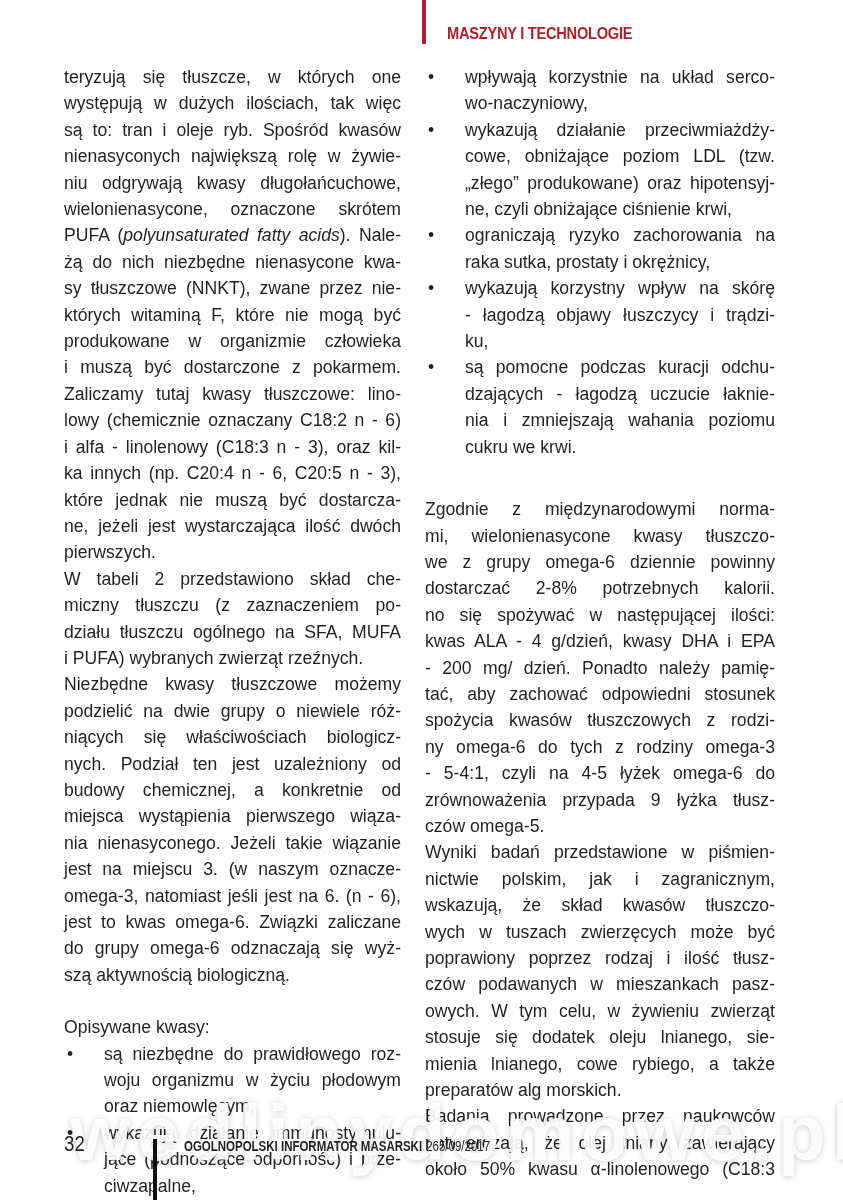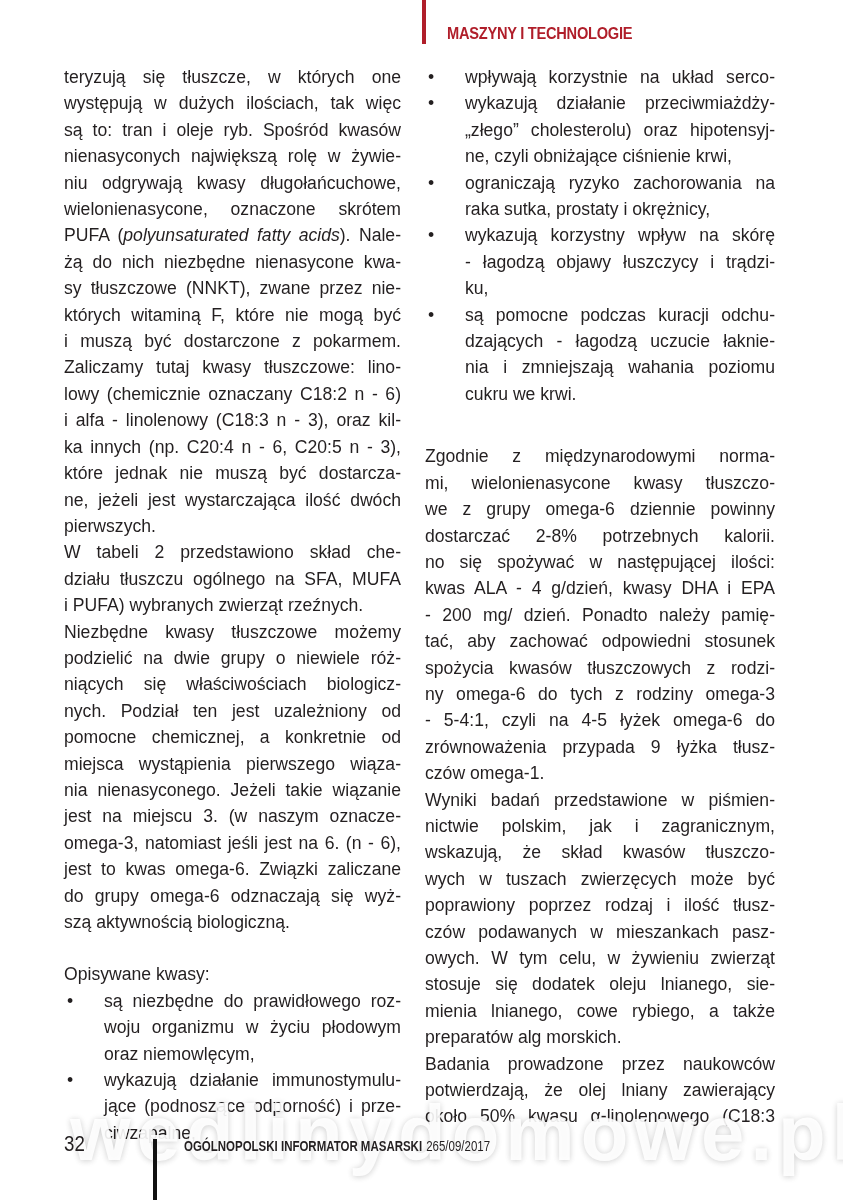--- a/index.html
+++ b/index.html
@@ -69,40 +69,42 @@
     <span class="line">teryzują się tłuszcze, w których one</span>
     <span class="line">występują w dużych ilościach, tak więc</span>
     <span class="line">są to: tran i oleje ryb. Spośród kwasów</span>
     <span class="line">nienasyconych największą rolę w żywie-</span>
     <span class="line">niu odgrywają kwasy długołańcuchowe,</span>
     <span class="line">wielonienasycone, oznaczone skrótem</span>
     <span class="line"><span>PUFA (</span><i>polyunsaturated fatty acids</i><span>). Nale-</span></span>
     <span class="line">żą do nich niezbędne nienasycone kwa-</span>
     <span class="line">sy tłuszczowe (NNKT), zwane przez nie-</span>
     <span class="line">których witaminą F, które nie mogą być</span>
+    <span class="line">produkowane w organizmie człowieka</span>
     <span class="line">i muszą być dostarczone z pokarmem.</span>
     <span class="line">Zaliczamy tutaj kwasy tłuszczowe: lino-</span>
     <span class="line">lowy (chemicznie oznaczany C18:2 n - 6)</span>
     <span class="line">i alfa - linolenowy (C18:3 n - 3), oraz kil-</span>
     <span class="line">ka innych (np. C20:4 n - 6, C20:5 n - 3),</span>
     <span class="line">które jednak nie muszą być dostarcza-</span>
     <span class="line">ne, jeżeli jest wystarczająca ilość dwóch</span>
     <span class="line last">pierwszych.</span>
   </div>
   <div class="p">
     <span class="line">W tabeli 2 przedstawiono skład che-</span>
+    <span class="line">miczny tłuszczu (z zaznaczeniem po-</span>
     <span class="line">działu tłuszczu ogólnego na SFA, MUFA</span>
     <span class="line last">i PUFA) wybranych zwierząt rzeźnych.</span>
   </div>
   <div class="p">
     <span class="line">Niezbędne kwasy tłuszczowe możemy</span>
     <span class="line">podzielić na dwie grupy o niewiele róż-</span>
     <span class="line">niących się właściwościach biologicz-</span>
     <span class="line">nych. Podział ten jest uzależniony od</span>
-    <span class="line">pomocne chemicznej, a konkretnie od</span>
+    <span class="line">budowy chemicznej, a konkretnie od</span>
     <span class="line">miejsca wystąpienia pierwszego wiąza-</span>
     <span class="line">nia nienasyconego. Jeżeli takie wiązanie</span>
     <span class="line">jest na miejscu 3. (w naszym oznacze-</span>
     <span class="line">omega-3, natomiast jeśli jest na 6. (n - 6),</span>
     <span class="line">jest to kwas omega-6. Związki zaliczane</span>
     <span class="line">do grupy omega-6 odznaczają się wyż-</span>
     <span class="line last">szą aktywnością biologiczną.</span>
   </div>
   <div class="gap"></div>
   <div class="p">
@@ -119,25 +121,27 @@
     <span class="line">wykazują działanie immunostymulu-</span>
     <span class="line">jące (podnoszące odporność) i prze-</span>
     <span class="line last">ciwzapalne,</span>
   </div>
 </div>
 
 <div class="col col-right">
   <div class="bullet-item">
     <span class="bullet-dot">•</span>
     <span class="line">wpływają korzystnie na układ serco-</span>
+    <span class="line last">wo-naczyniowy,</span>
   </div>
   <div class="bullet-item">
     <span class="bullet-dot">•</span>
     <span class="line">wykazują działanie przeciwmiażdży-</span>
-    <span class="line">„złego” cholesterolu) oraz hipotensyj-</span>
+    <span class="line">cowe, obniżające poziom LDL (tzw.</span>
+    <span class="line">„złego” produkowane) oraz hipotensyj-</span>
     <span class="line last">ne, czyli obniżające ciśnienie krwi,</span>
   </div>
   <div class="bullet-item">
     <span class="bullet-dot">•</span>
     <span class="line">ograniczają ryzyko zachorowania na</span>
     <span class="line last">raka sutka, prostaty i okrężnicy,</span>
   </div>
   <div class="bullet-item">
     <span class="bullet-dot">•</span>
     <span class="line">wykazują korzystny wpływ na skórę</span>
@@ -158,21 +162,21 @@
     <span class="line">we z grupy omega-6 dziennie powinny</span>
     <span class="line">dostarczać 2-8% potrzebnych kalorii.</span>
     <span class="line">no się spożywać w następującej ilości:</span>
     <span class="line">kwas ALA - 4 g/dzień, kwasy DHA i EPA</span>
     <span class="line">- 200 mg/ dzień. Ponadto należy pamię-</span>
     <span class="line">tać, aby zachować odpowiedni stosunek</span>
     <span class="line">spożycia kwasów tłuszczowych z rodzi-</span>
     <span class="line">ny omega-6 do tych z rodziny omega-3</span>
     <span class="line">- 5-4:1, czyli na 4-5 łyżek omega-6 do</span>
     <span class="line">zrównoważenia przypada 9 łyżka tłusz-</span>
-    <span class="line last">czów omega-1.</span>
+    <span class="line last">czów omega-5.</span>
   </div>
   <div class="p">
     <span class="line">Wyniki badań przedstawione w piśmien-</span>
     <span class="line">nictwie polskim, jak i zagranicznym,</span>
     <span class="line">wskazują, że skład kwasów tłuszczo-</span>
     <span class="line">wych w tuszach zwierzęcych może być</span>
     <span class="line">poprawiony poprzez rodzaj i ilość tłusz-</span>
     <span class="line">czów podawanych w mieszankach pasz-</span>
     <span class="line">owych. W tym celu, w żywieniu zwierząt</span>
     <span class="line">stosuje się dodatek oleju lnianego, sie-</span>

